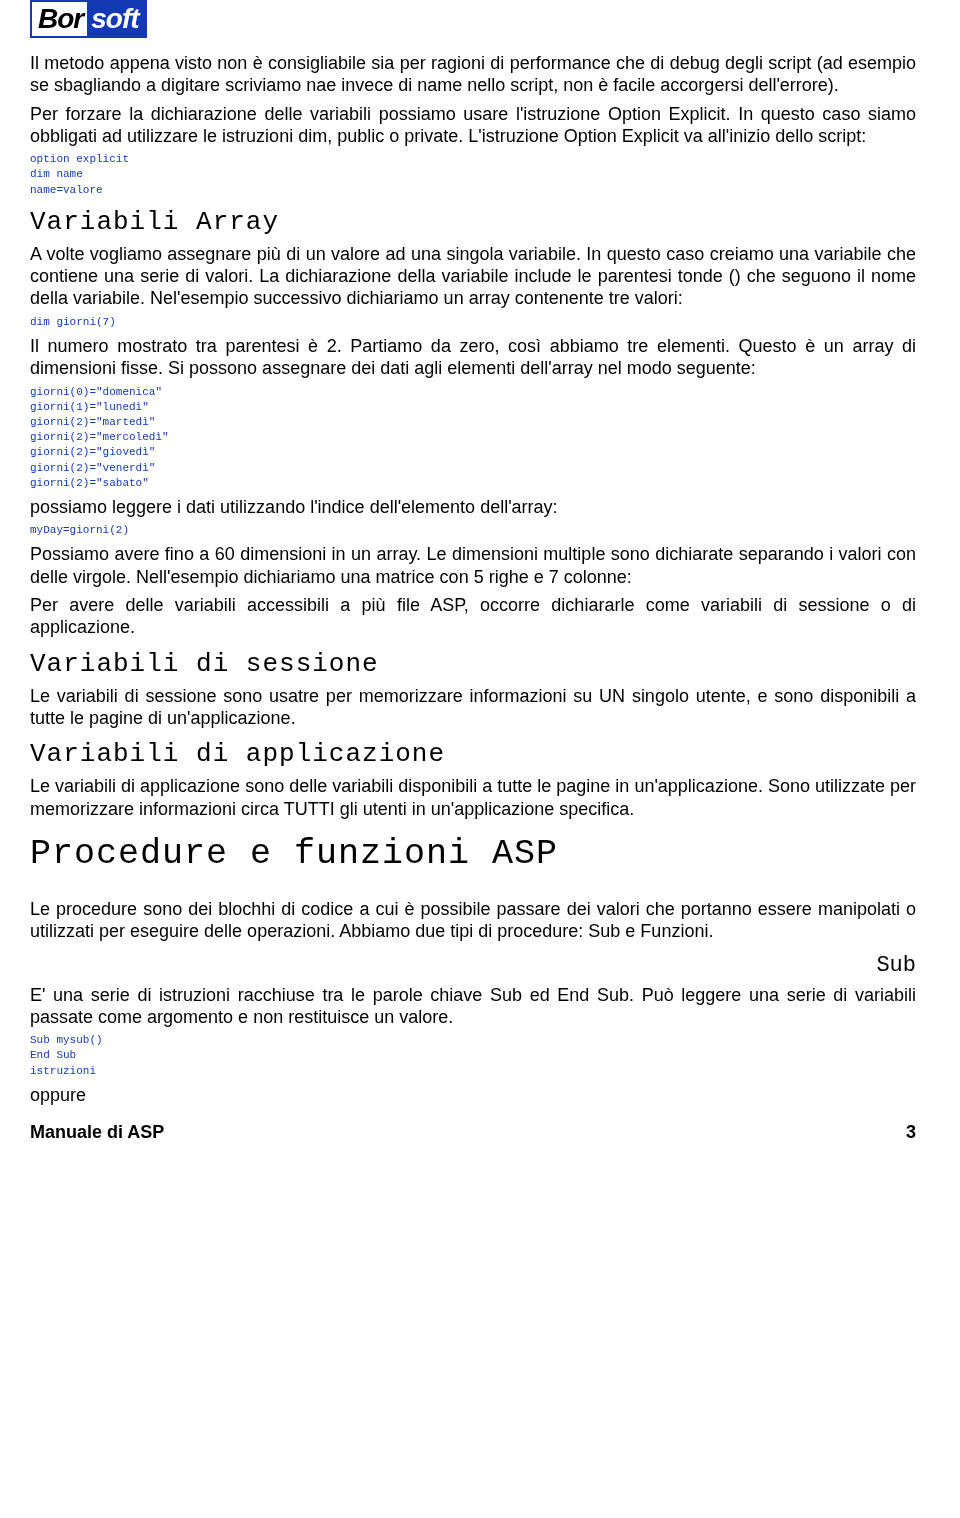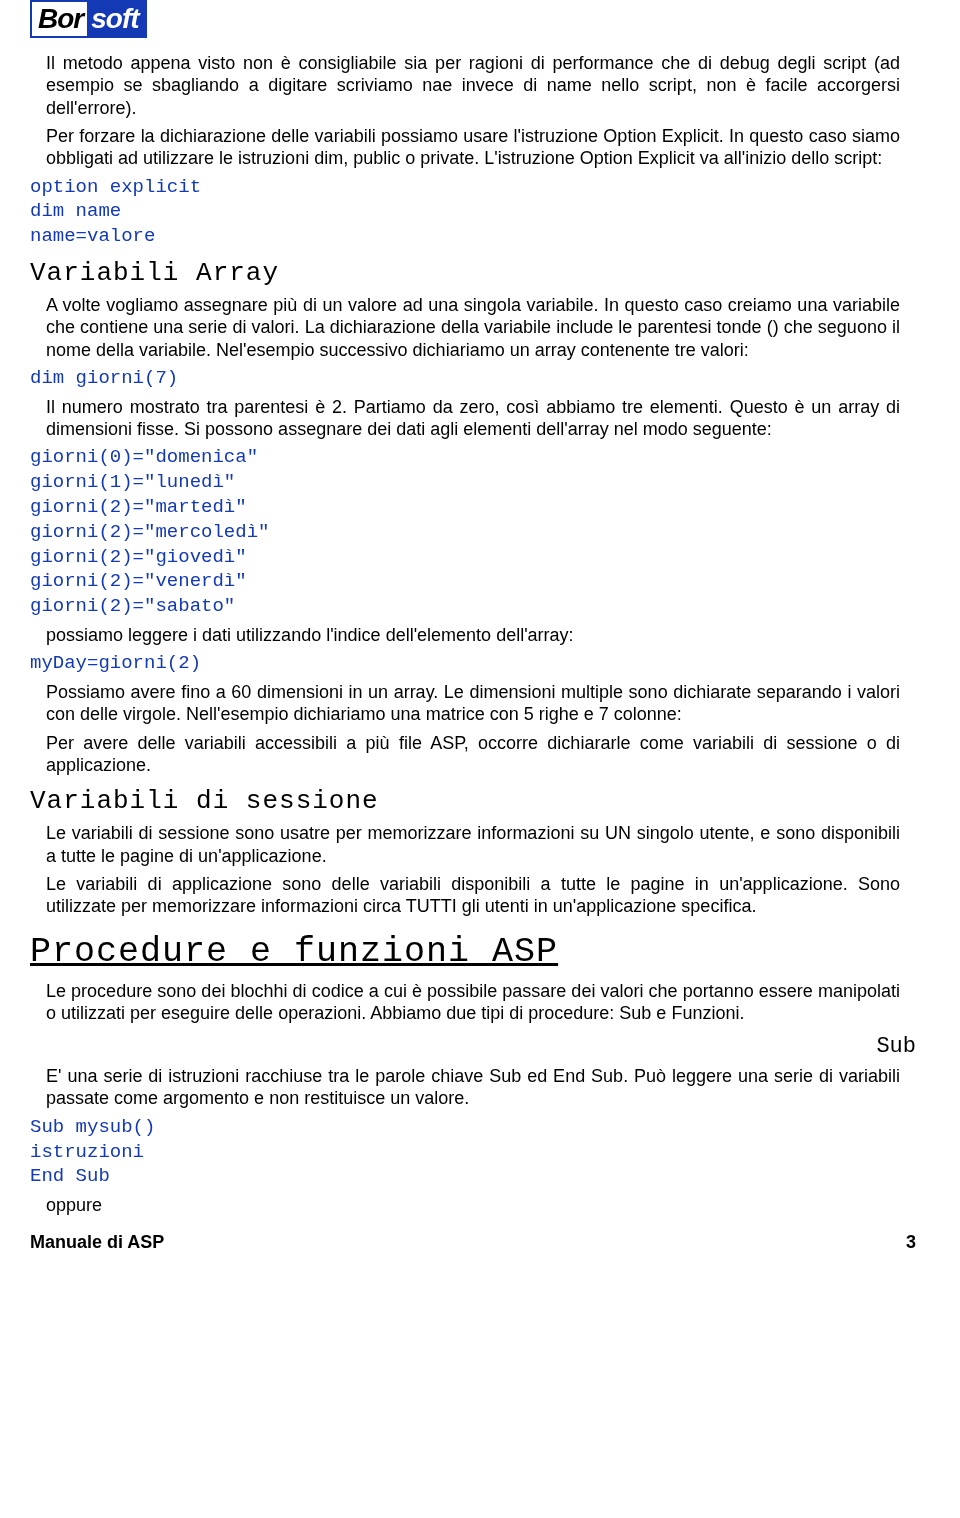--- a/index.html
+++ b/index.html
@@ -35,45 +35,44 @@
     background: #1339b5;
     color: #ffffff;
     font-family: Arial, Helvetica, sans-serif;
     font-weight: 900;
     font-size: 28px;
     padding: 1px 6px 1px 4px;
     letter-spacing: -1px;
     font-style: italic;
   }
   p {
-    margin: 6px 16px;
+    margin: 6px 0;
     text-align: justify;
     line-height: 1.24;
   }
   .code {
     font-family: "Courier New", Courier, monospace;
     color: #1339b5;
-    font-size: 19px;
+    font-size: 11px;
     margin: 2px 0;
     line-height: 1.2;
   }
   h2 {
     font-family: "Courier New", Courier, monospace;
     font-weight: normal;
     font-size: 26px;
     letter-spacing: 1px;
     margin: 10px 0 6px 0;
   }
   h1 {
     font-family: "Courier New", Courier, monospace;
     font-weight: normal;
     font-size: 35px;
     letter-spacing: 1px;
-    margin: 14px 0 8px 0;
-    text-decoration: underline;
+    margin: 14px 0 24px 0;
   }
   h3 {
     font-family: "Courier New", Courier, monospace;
     font-weight: normal;
     font-size: 22px;
     margin: 10px 0 4px 0;
     text-align: right;
   }
   .footer {
     display: flex;
@@ -127,32 +126,33 @@
   </div>
 
   <p>Possiamo avere fino a 60 dimensioni in un array. Le dimensioni multiple sono dichiarate separando i valori con delle virgole. Nell'esempio dichiariamo una matrice con 5 righe e 7 colonne:</p>
 
 
   <p>Per avere delle variabili accessibili a più file ASP, occorre dichiararle come variabili di sessione o di applicazione.</p>
 
   <h2>Variabili di sessione</h2>
   <p>Le variabili di sessione sono usatre per memorizzare informazioni su UN singolo utente, e sono disponibili a tutte le pagine di un'applicazione.</p>
 
+  <h2>Variabili di applicazione</h2>
   <p>Le variabili di applicazione sono delle variabili disponibili a tutte le pagine in un'applicazione. Sono utilizzate per memorizzare informazioni circa TUTTI gli utenti in un'applicazione specifica.</p>
 
   <h1>Procedure e funzioni ASP</h1>
   <p>Le procedure sono dei blochhi di codice a cui è possibile passare dei valori che portanno essere manipolati o utilizzati per eseguire delle operazioni. Abbiamo due tipi di procedure: Sub e Funzioni.</p>
 
   <h3>Sub</h3>
   <p>E' una serie di istruzioni racchiuse tra le parole chiave Sub ed End Sub. Può leggere una serie di variabili passate come argomento e non restituisce un valore.</p>
 
   <div>
     <div class="code">Sub mysub()</div>
+    <div class="code">End Sub</div>
     <div class="code">istruzioni</div>
-    <div class="code">End Sub</div>
   </div>
 
   <p style="text-align:left">oppure</p>
 
   <div class="footer">
     <span>Manuale di ASP</span>
     <span>3</span>
   </div>
 </div>
 

